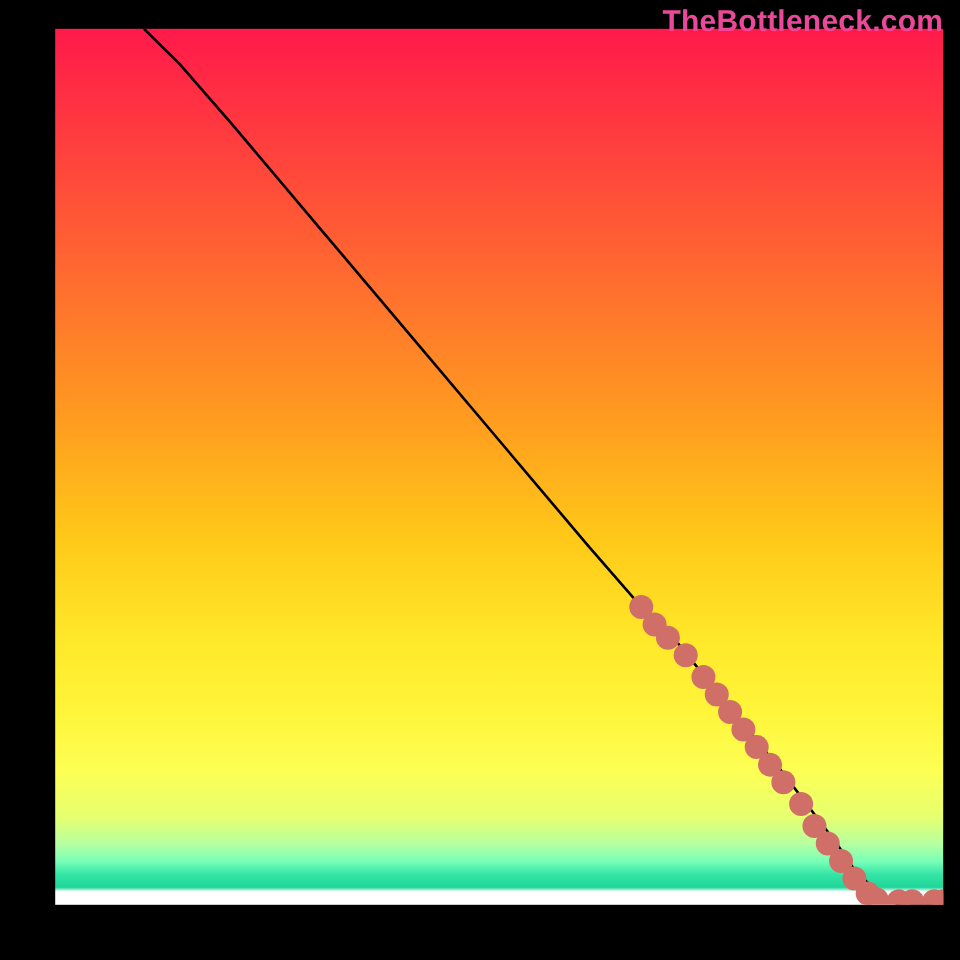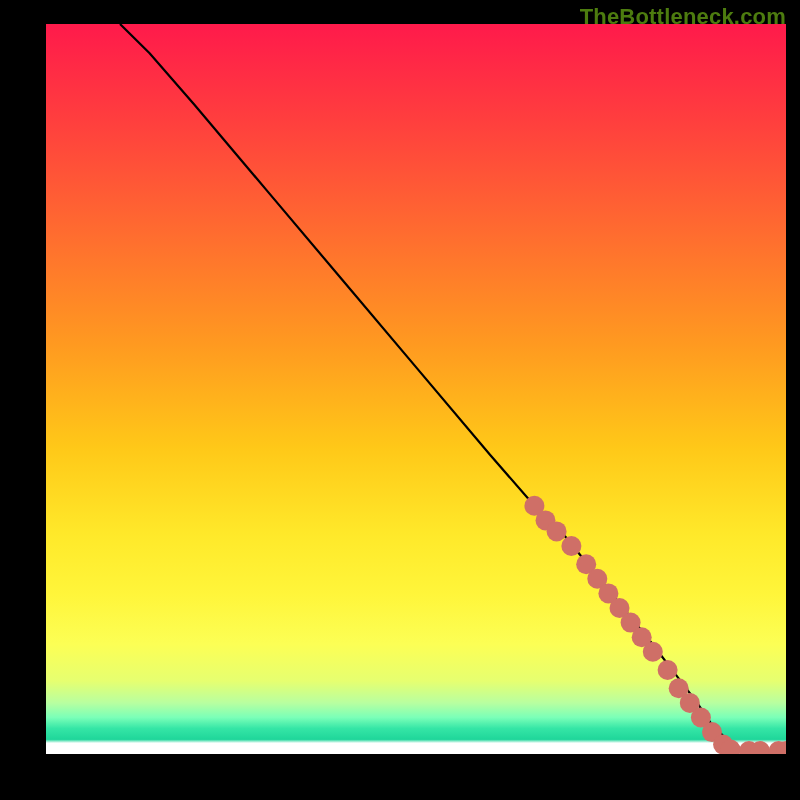--- a/index.html
+++ b/index.html
@@ -40,23 +40,23 @@
       #35e6a6 96.5%,
       #1fd69a 98%,
       #ffffff 98.5%,
       #ffffff 100%
     );
   }
   .watermark {
     position: absolute;
     top: 4px;
     right: 14px;
-    font-size: 22px;
+    font-size: 25px;
     font-weight: 600;
-    color: #4d7c0f;
+    color: #ec4899;
     letter-spacing: 0.2px;
     user-select: none;
   }
   svg.curve {
     position: absolute;
     inset: 0;
     width: 100%;
     height: 100%;
   }
   .curve-path {

